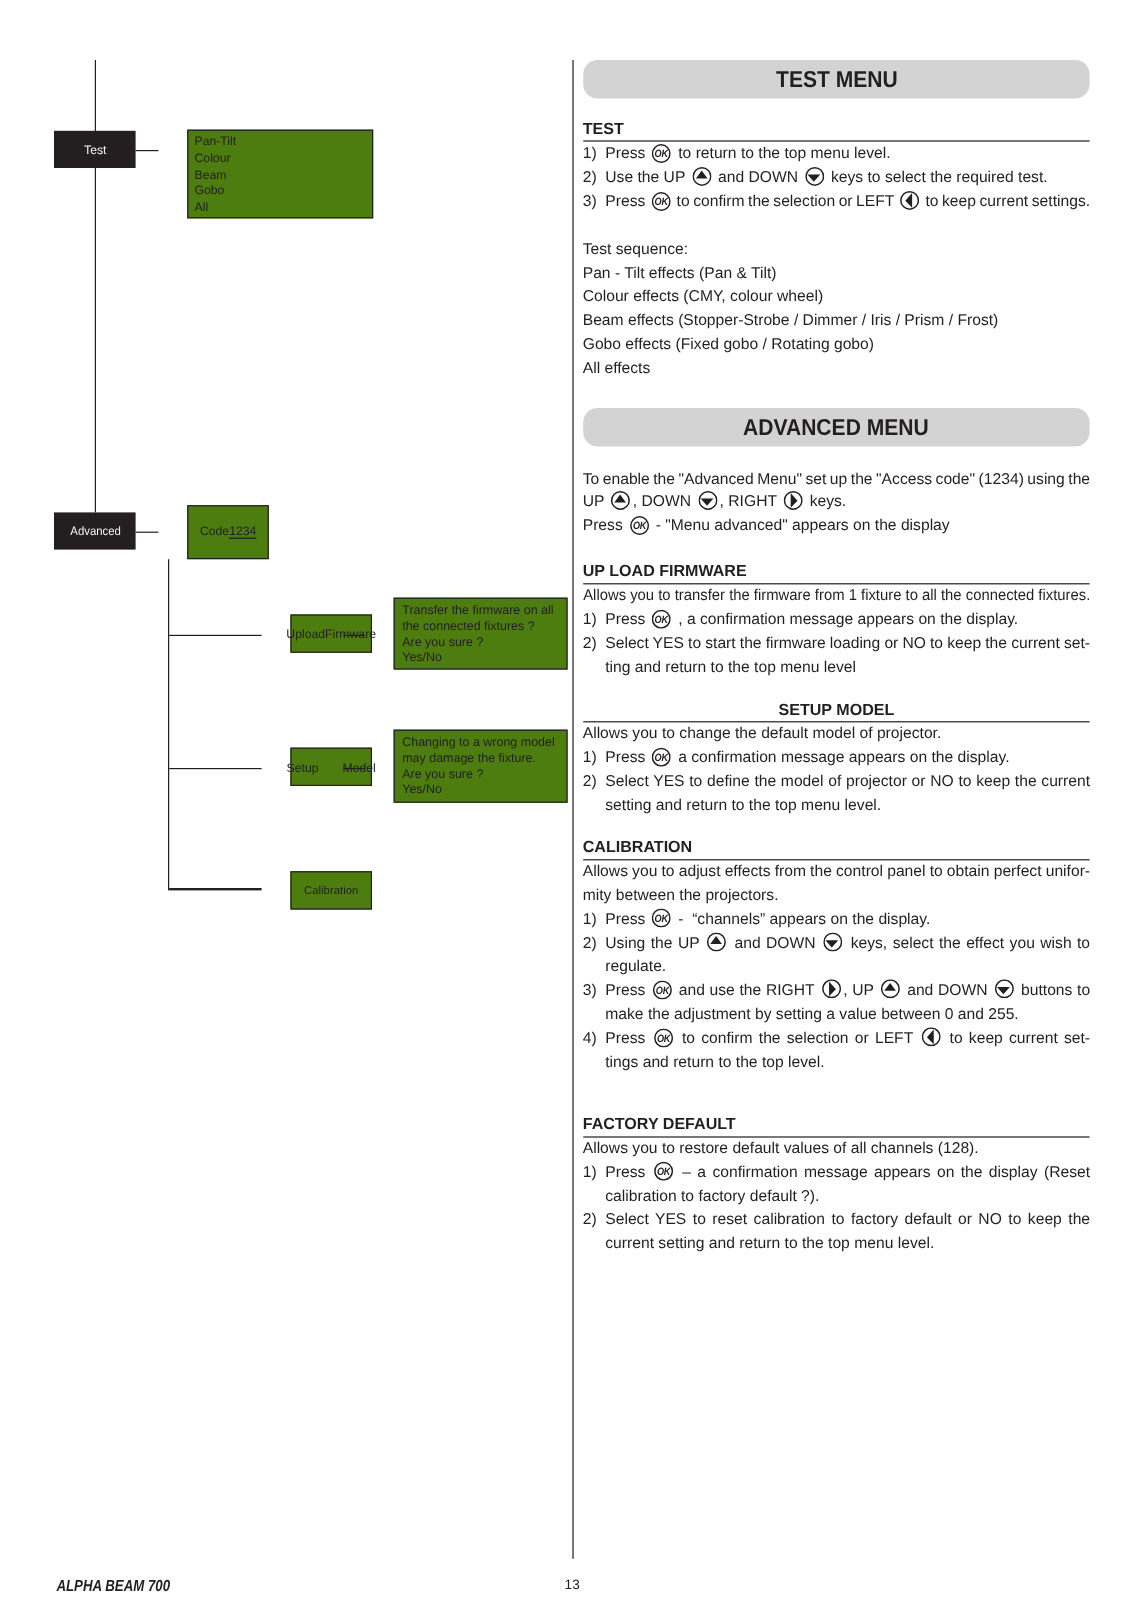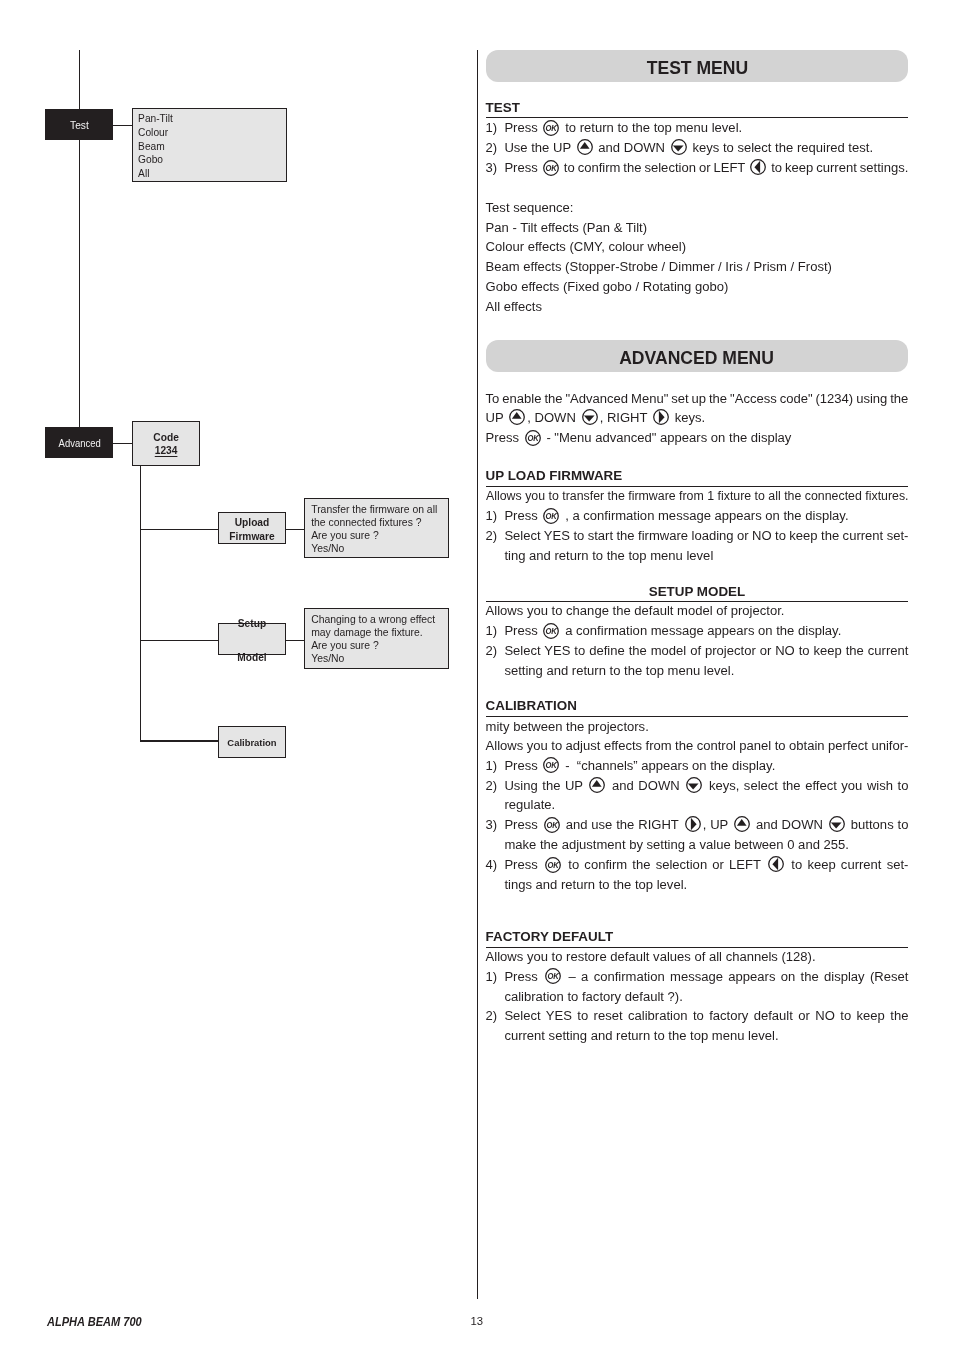--- a/index.html
+++ b/index.html
@@ -9,27 +9,27 @@
        -webkit-font-smoothing:antialiased;}
   .page{position:absolute;left:0;top:0;width:954px;height:1350px;}
 
   
   #diagram{position:absolute;left:0;top:0;width:470px;height:1350px;}
   .vline{position:absolute;background:#231f20;width:1.35px;}
   .hline{position:absolute;background:#231f20;height:1.35px;}
   .blkbox{position:absolute;background:#231f20;color:#f2f2f2;
           font-size:10.2px;display:flex;align-items:center;justify-content:center;
           padding-top:1.8px;box-sizing:border-box;}
-  .wbox{position:absolute;background:#e5e5e5;border:1.1px solid #231f20;box-sizing:border-box;}
+  .wbox{position:absolute;background:#4d7c0f;border:1.1px solid #231f20;box-sizing:border-box;margin-left:24px;}
   .wbox .ln{font-size:10.2px;line-height:13.1px;white-space:nowrap;}
   .wbox.listbox{padding:3.1px 0 0 5.1px;}
   .wbox.listbox .ln{line-height:13.57px;}
   .wbox.msgbox{padding:4.2px 0 0 6.3px;}
   .wbox.msgbox .ln{font-size:10.4px;}
-  .wbox.ctr{display:flex;flex-direction:column;align-items:center;justify-content:center;padding-top:2.6px;font-weight:bold;}
+  .wbox.ctr{display:flex;align-items:center;justify-content:center;padding-top:2.6px;}
 
   
   #colrule{position:absolute;left:476.7px;top:49.8px;width:1.4px;height:1249.7px;background:#231f20;}
   #content{position:absolute;left:485.6px;top:49.8px;width:422.8px;}
   .banner{background:#d3d3d3;text-align:center;font-weight:bold;font-size:19.2px;
           height:32.5px;line-height:32.5px;border-radius:12px;}
   .banner span{display:inline-block;transform:scaleX(0.915) translateY(1.6px);}
   .banner.adv{height:31.7px;line-height:31.7px;}
   .sec{font-size:13.4px;font-weight:bold;line-height:15px;
        border-bottom:1.45px solid #231f20;padding-bottom:2.4px;}
@@ -101,21 +101,21 @@
       <div class="ln">Yes/No</div>
     </div>
 
     <div class="hline" style="left:140.6px;top:639.5px;width:77.5px;"></div>
     <div class="wbox ctr" style="left:217.8px;top:623.4px;width:68.4px;height:31.7px;gap:20px;">
       <div class="ln">Setup</div>
       <div class="ln">Model</div>
     </div>
     <div class="hline" style="left:286px;top:639.5px;width:18.2px;"></div>
     <div class="wbox msgbox" style="left:303.9px;top:607.8px;width:145.5px;height:61px;">
-      <div class="ln">Changing to a wrong effect</div>
+      <div class="ln">Changing to a wrong model</div>
       <div class="ln">may damage the fixture.</div>
       <div class="ln">Are you sure ?</div>
       <div class="ln">Yes/No</div>
     </div>
 
     <div class="hline" style="left:140.6px;top:740.3px;width:77.5px;"></div>
     <div class="wbox ctr" style="left:217.8px;top:725.6px;width:68.4px;height:32.2px;">
       <div class="ln" style="font-size:9.45px;">Calibration</div>
     </div>
   </div>
@@ -210,22 +210,22 @@
     </div>
     <div class="row">
       <span class="num">2)</span>
       <span class="body">
           <span class="l jl">Select YES to define the model of projector or NO to keep the current</span>
           <span class="l">setting and return to the top menu level.</span>
         </span>
     </div>
 
     <div class="sec" style="margin-top:17.5px;">CALIBRATION</div>
+    <div class="txt jl" style="margin-top:-0.67px;">Allows you to adjust effects from the control panel to obtain perfect unifor-</div>
     <div class="txt">mity between the projectors.</div>
-    <div class="txt jl" style="margin-top:-0.67px;">Allows you to adjust effects from the control panel to obtain perfect unifor-</div>
     <div class="row">
       <span class="num">1)</span>
       <span class="body"><span>Press </span><span class="ic okic"><svg width="16" height="16" viewBox="0 0 16 16">
               <circle class="rim" cx="8" cy="8" r="7.3"></circle>
               <text class="okt" x="8" y="11.1" text-anchor="middle" transform="translate(8,0) scale(0.86,1) translate(-8,0)">OK</text>
             </svg></span><span> -&nbsp; “channels” appears on the display.</span></span>
     </div>
     <div class="row">
       <span class="num">2)</span>
       <span class="body">

